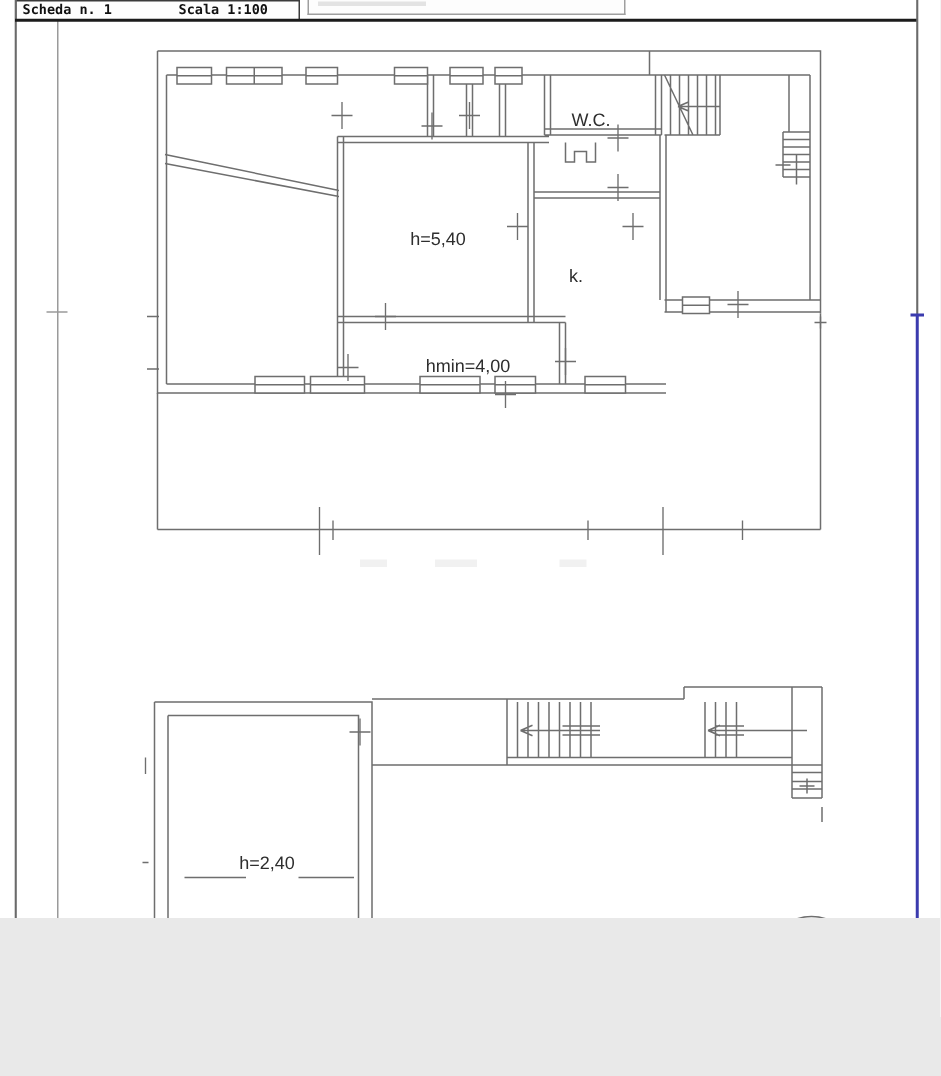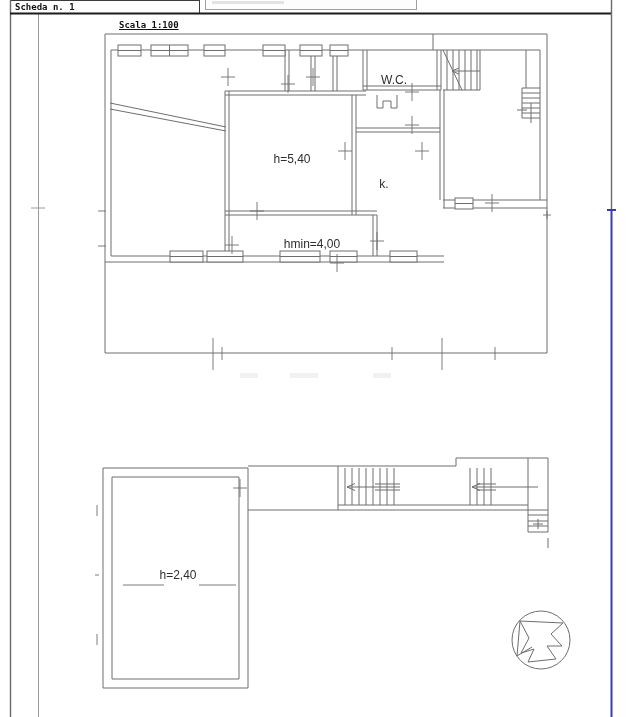--- a/index.html
+++ b/index.html
@@ -3,21 +3,21 @@
 <meta charset="utf-8">
 <style>
   :root{
     --plan-line:#6e6e6e;
     --frame-dark:#1b1b1b;
     --frame-blue:#3b3bae;
     --background:#ffffff;
   }
   html,body{margin:0;padding:0;background:#e9e9e9;}
   .page{
-    position:relative;width:627px;height:717px;
+    position:relative;width:627px;height:612px;
     background:var(--background);
     font-family:"Liberation Sans", sans-serif;
     overflow:hidden;
   }
   .page svg{position:absolute;left:0;top:0;}
   
   .plan path, .plan circle, .plan line{stroke:var(--plan-line);fill:none;stroke-width:1;}
   .plan .thin{stroke-width:0.9;}
   .plan rect.win{fill:#ffffff;stroke:var(--plan-line);stroke-width:1;}
   .frame-gray{stroke:#6a6a6a;fill:none;stroke-width:1.4;}
@@ -32,21 +32,21 @@
     text-anchor:middle;
   }
   
   .header-box{
     position:absolute;left:10px;top:0;width:190px;height:14px;
     box-sizing:border-box;border:1px solid #3a3a3a;background:#fdfdfd;
     font-family:"DejaVu Sans Mono", monospace;
     font-size:9px;font-weight:bold;color:#111;line-height:13px;
   }
   .header-box .sheet{position:absolute;left:4px;top:0;}
-  .header-box .scale{position:absolute;left:108px;top:18px;text-decoration:underline;}
+  .header-box .scale{position:absolute;left:108px;top:0;}
   .title-box{
     position:absolute;left:205px;top:0;width:212px;height:10px;
     box-sizing:border-box;border:1px solid #9f9f9f;border-top:none;background:#fdfdfd;
   }
   .title-box .remnant{
     position:absolute;left:6px;top:1px;width:72px;height:3px;background:#e3e3e3;
   }
 </style>
 </head>
 <body>

